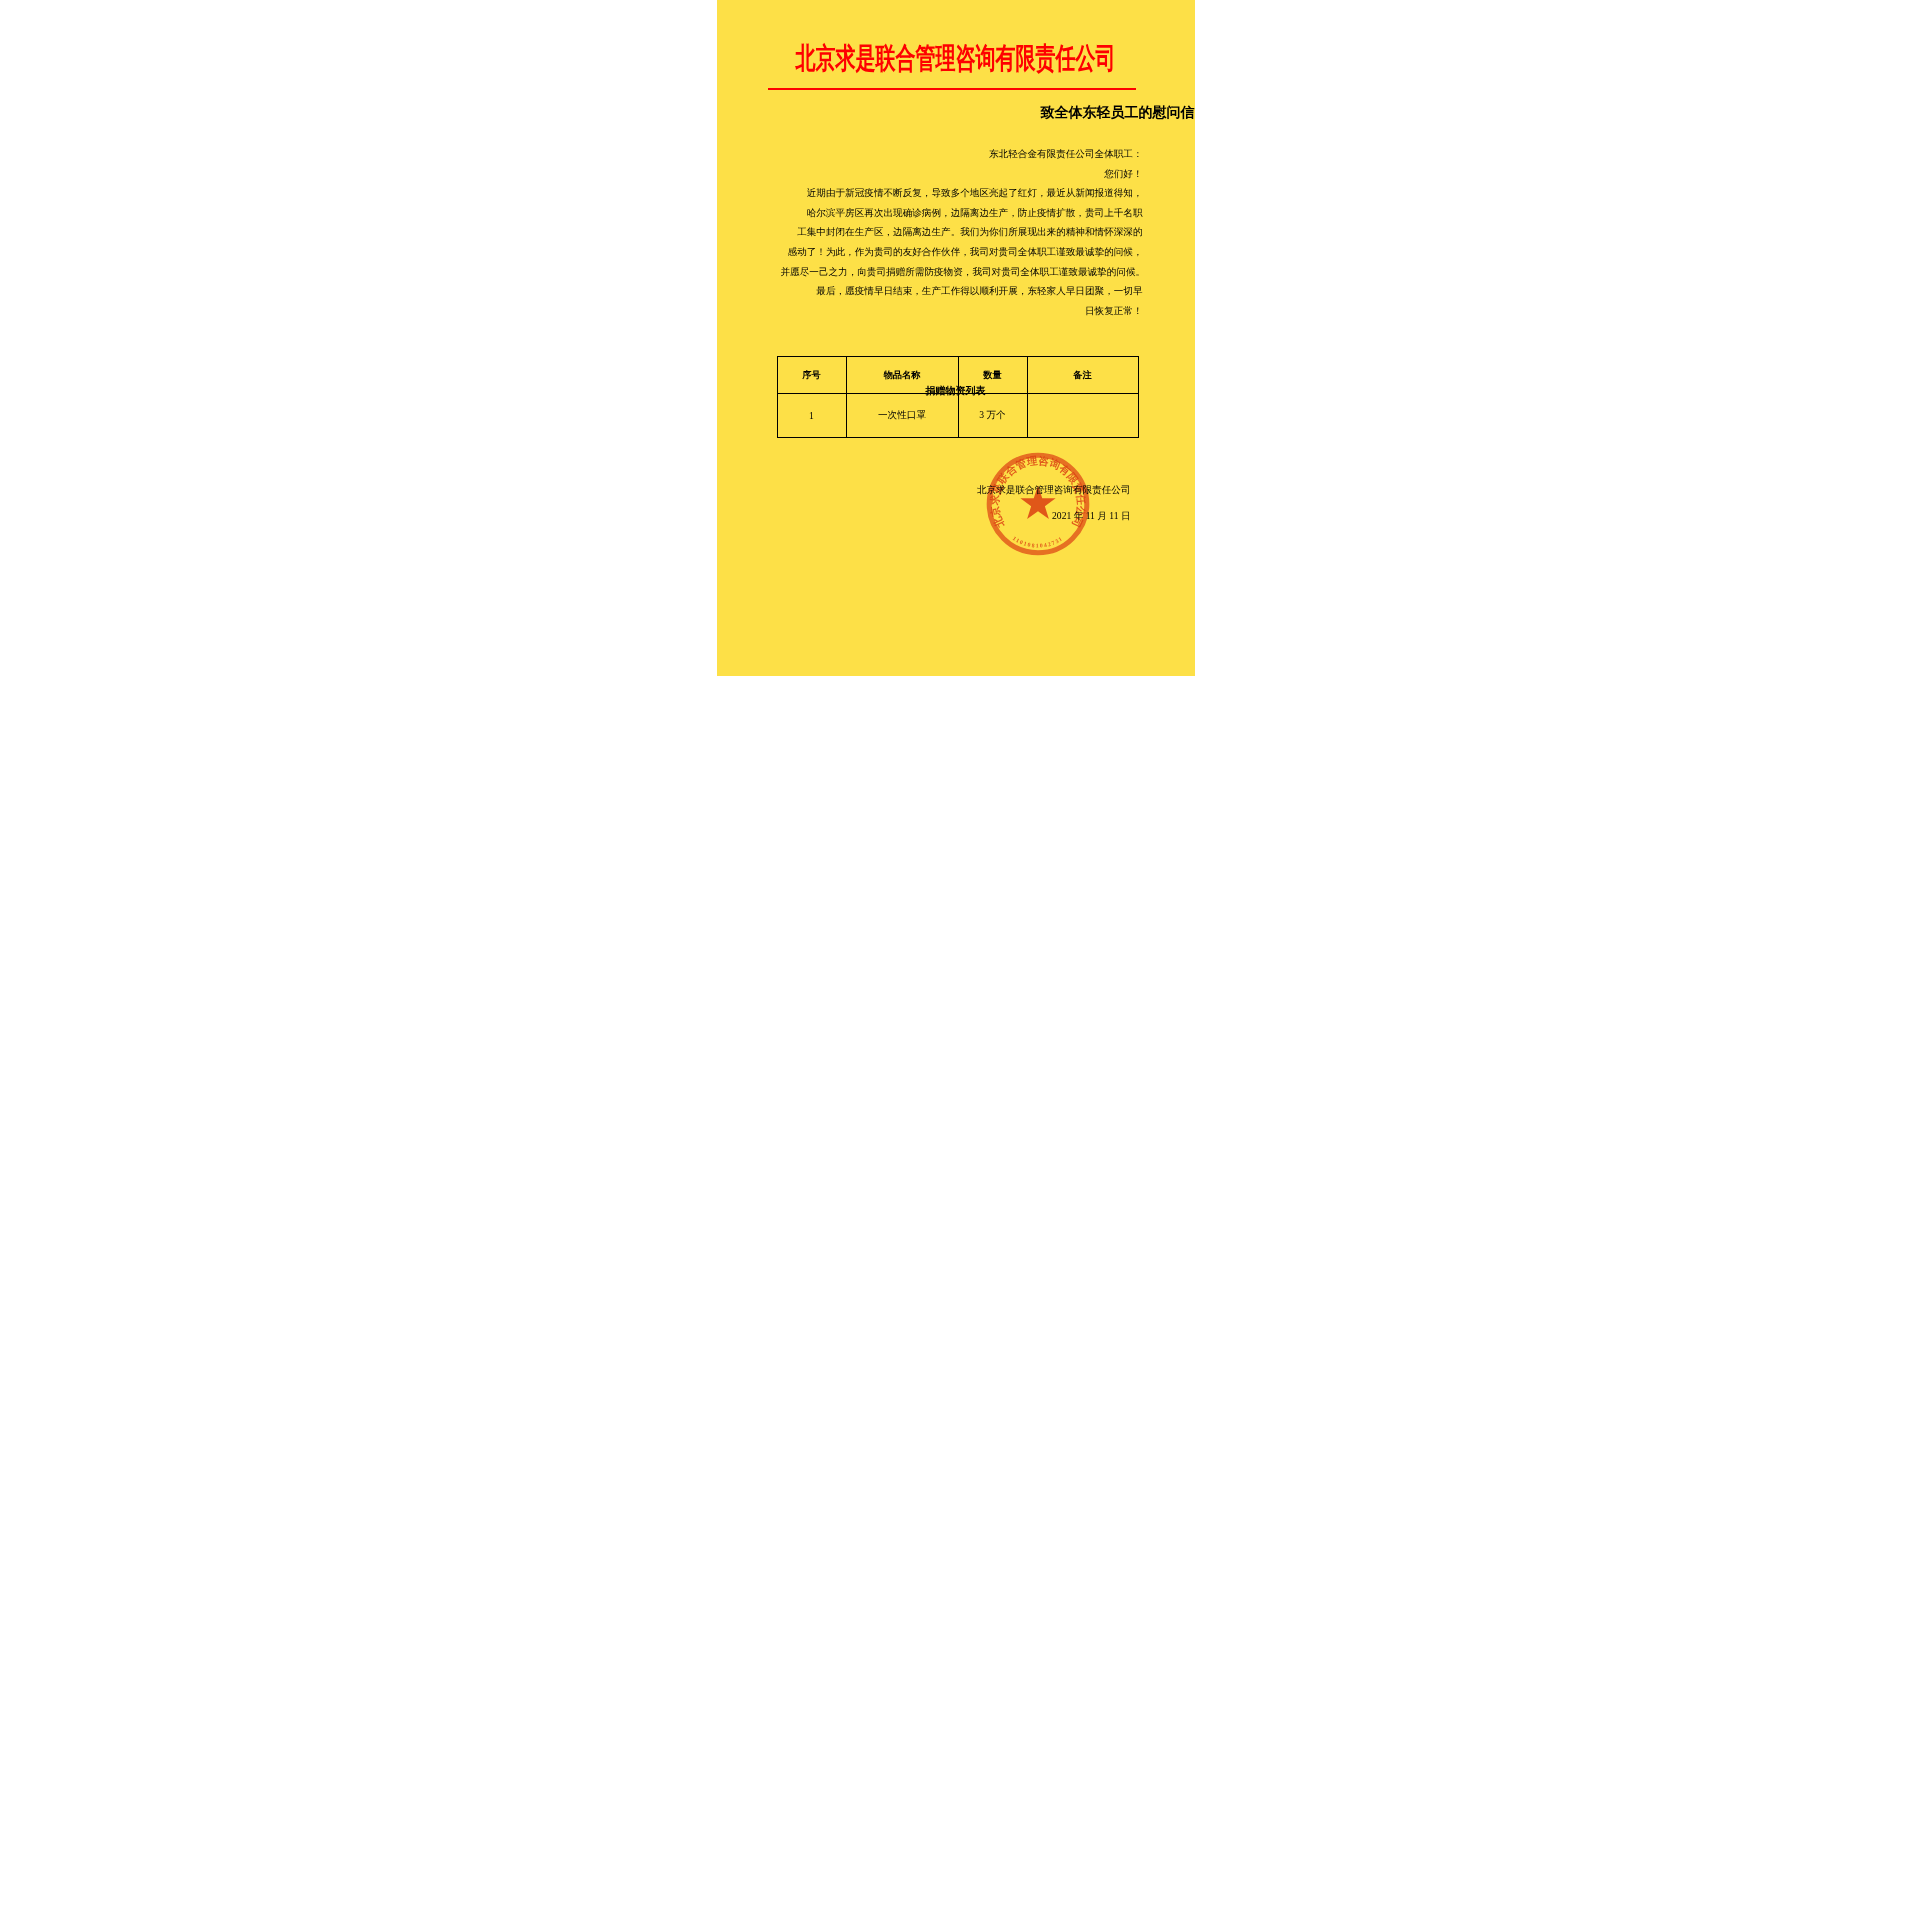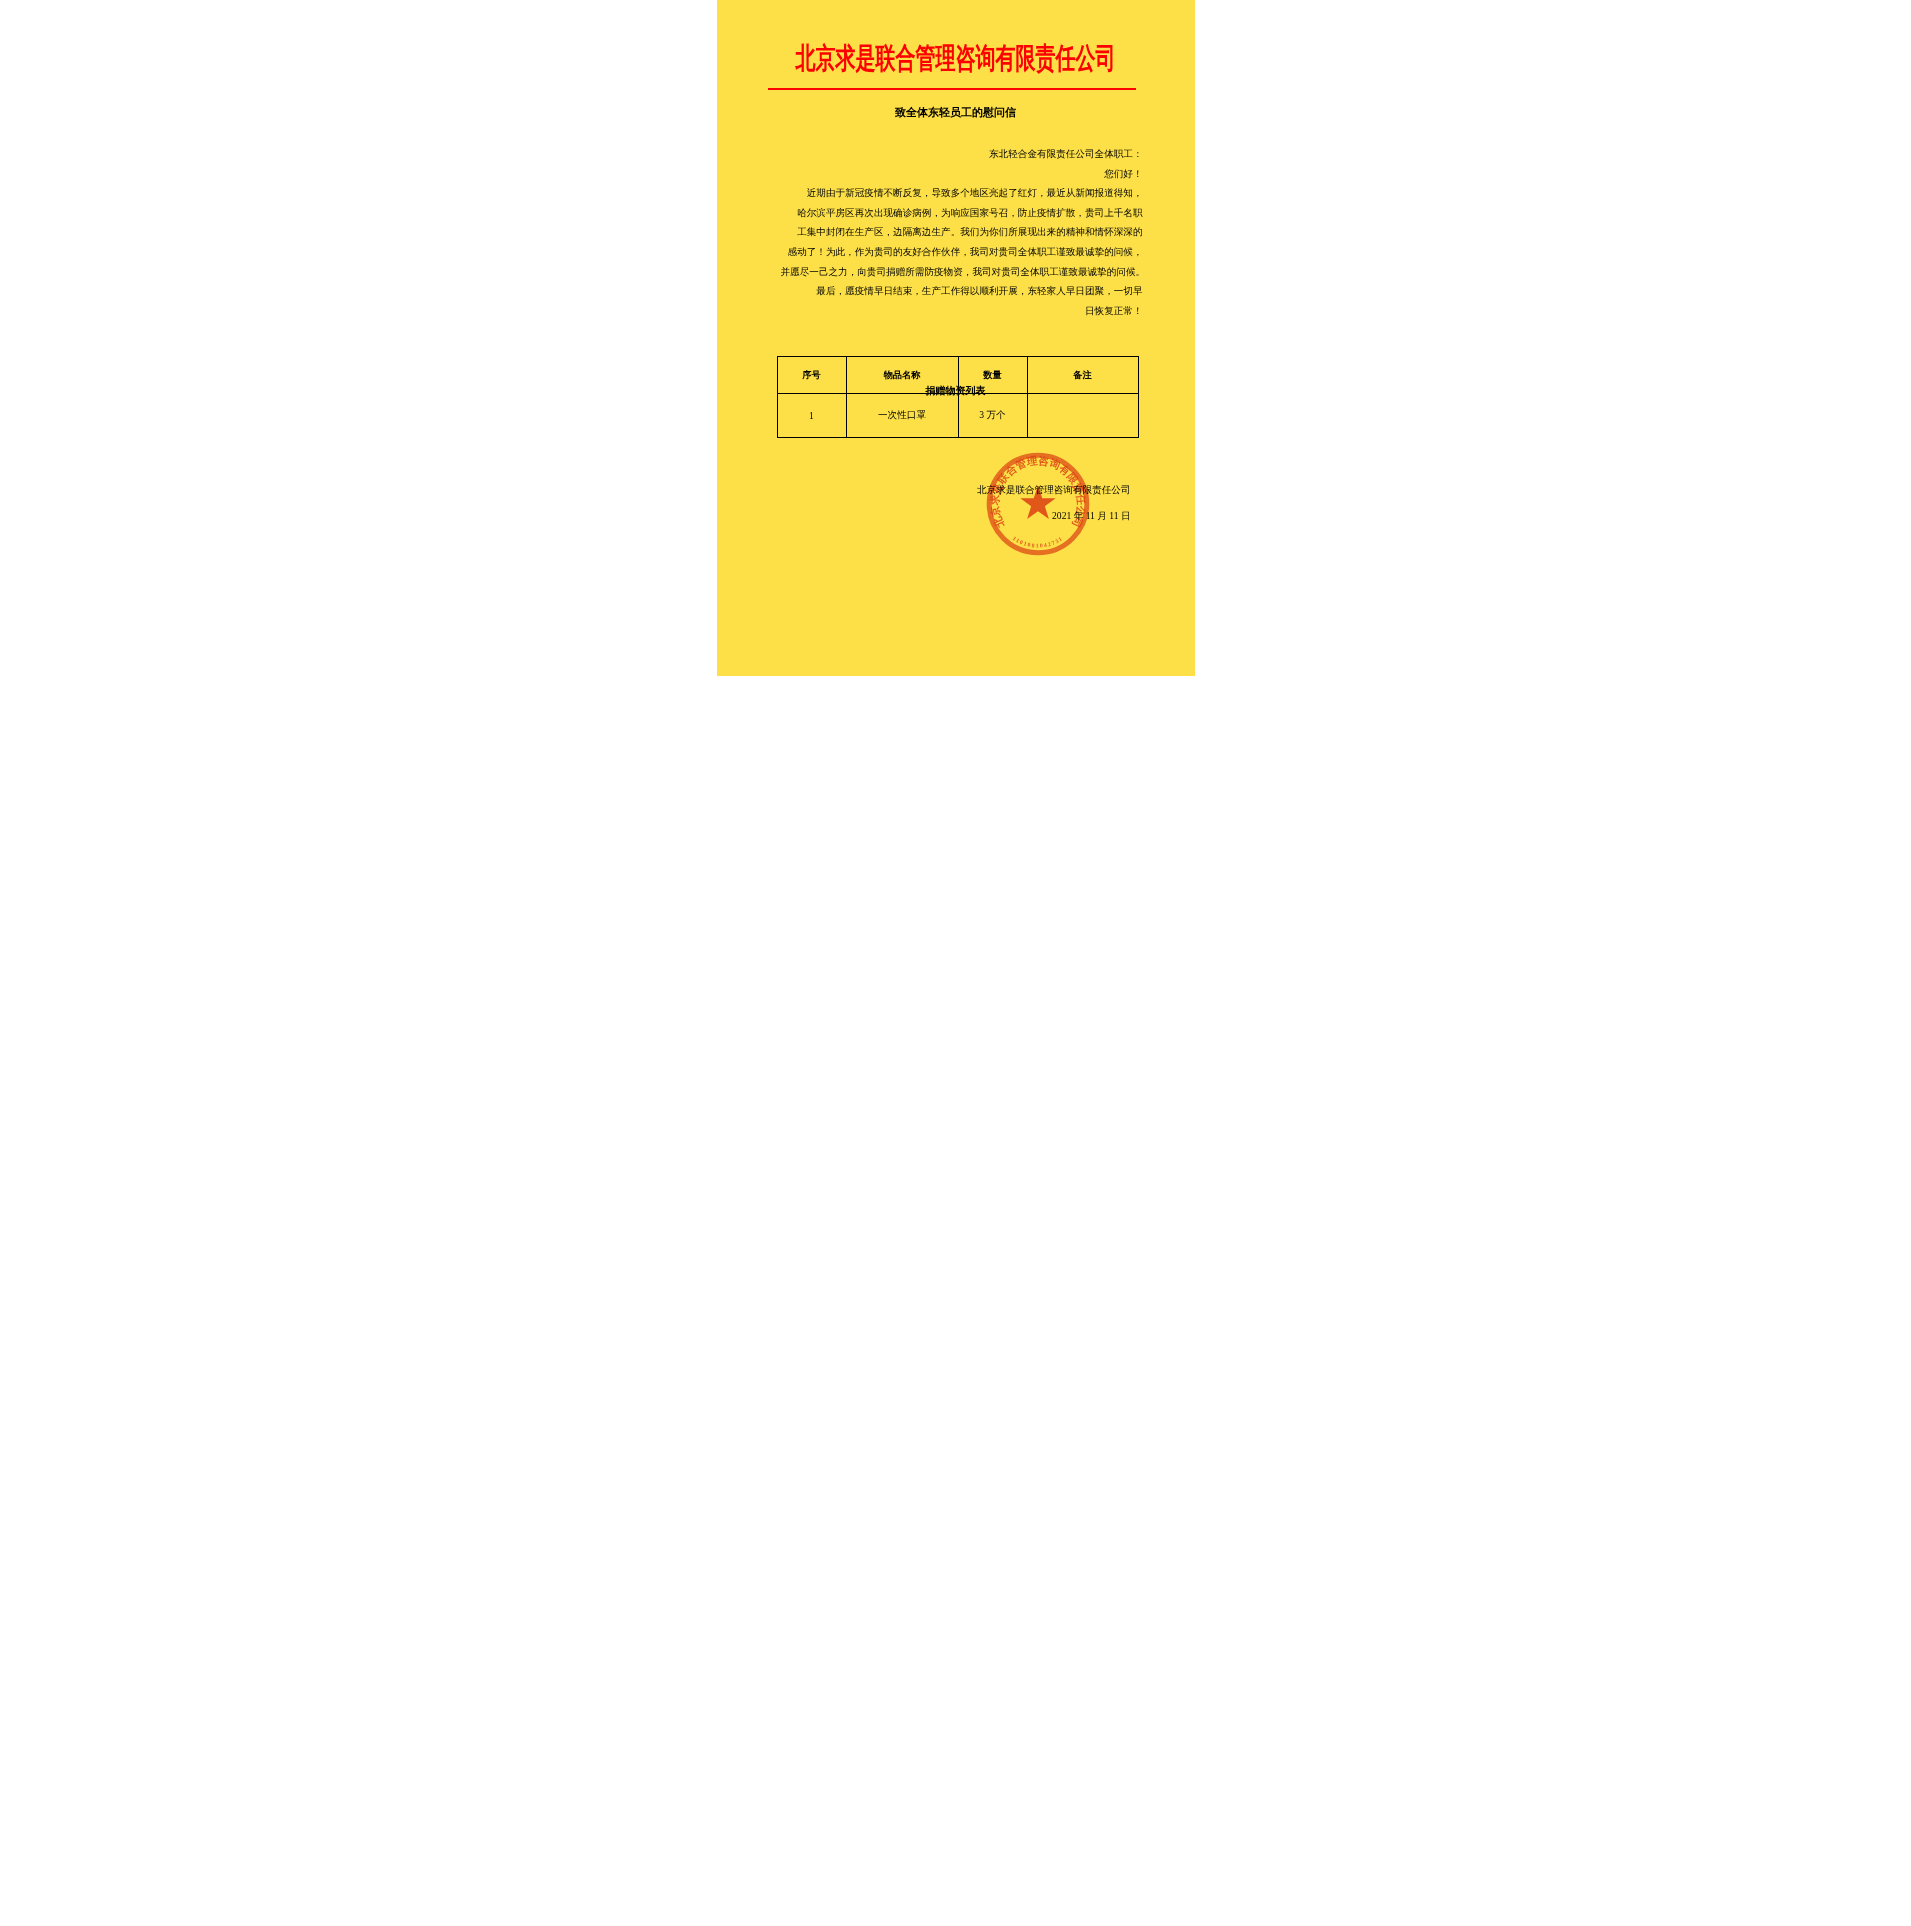--- a/index.html
+++ b/index.html
@@ -41,24 +41,24 @@
     height: 1.9px;
     background: #fe0000;
   }
   
   .letter-title {
     position: absolute;
     top: 105px;
     left: 0;
     width: 100%;
     margin: 0;
-    text-align: center;
-    font-family: "Liberation Sans", "DejaVu Sans", sans-serif;
-    font-weight: bold;
-    font-size: 11px;
+    text-align: right;
+    font-family: "Liberation Sans", "DejaVu Sans", sans-serif;
+    font-weight: bold;
+    font-size: 14px;
     line-height: 15.4px;
     color: #000000;
   }
   
   .letter-body {
     position: absolute;
     top: 144px;
     left: 64px;
     width: 362px;
     font-size: 9.6px;
@@ -158,21 +158,21 @@
 
   <div class="letterhead">北京求是联合管理咨询有限责任公司</div>
   <div class="letterhead-rule"></div>
 
   <h1 class="letter-title">致全体东轻员工的慰问信</h1>
 
   <div class="letter-body">
     <div class="body-line">东北轻合金有限责任公司全体职工：</div>
     <div class="body-line indent">您们好！</div>
     <div class="body-line indent">近期由于新冠疫情不断反复，导致多个地区亮起了红灯，最近从新闻报道得知，</div>
-    <div class="body-line">哈尔滨平房区再次出现确诊病例，为响应国家号召，防止疫情扩散，贵司上千名职</div>
+    <div class="body-line">哈尔滨平房区再次出现确诊病例，边隔离边生产，防止疫情扩散，贵司上千名职</div>
     <div class="body-line">工集中封闭在生产区，边隔离边生产。我们为你们所展现出来的精神和情怀深深的</div>
     <div class="body-line">感动了！为此，作为贵司的友好合作伙伴，我司对贵司全体职工谨致最诚挚的问候，</div>
     <div class="body-line">并愿尽一己之力，向贵司捐赠所需防疫物资，我司对贵司全体职工谨致最诚挚的问候。</div>
     <div class="body-line indent">最后，愿疫情早日结束，生产工作得以顺利开展，东轻家人早日团聚，一切早</div>
     <div class="body-line">日恢复正常！</div>
   </div>
 
   <div class="table-caption">捐赠物资列表</div>
 
   <table class="donation">

